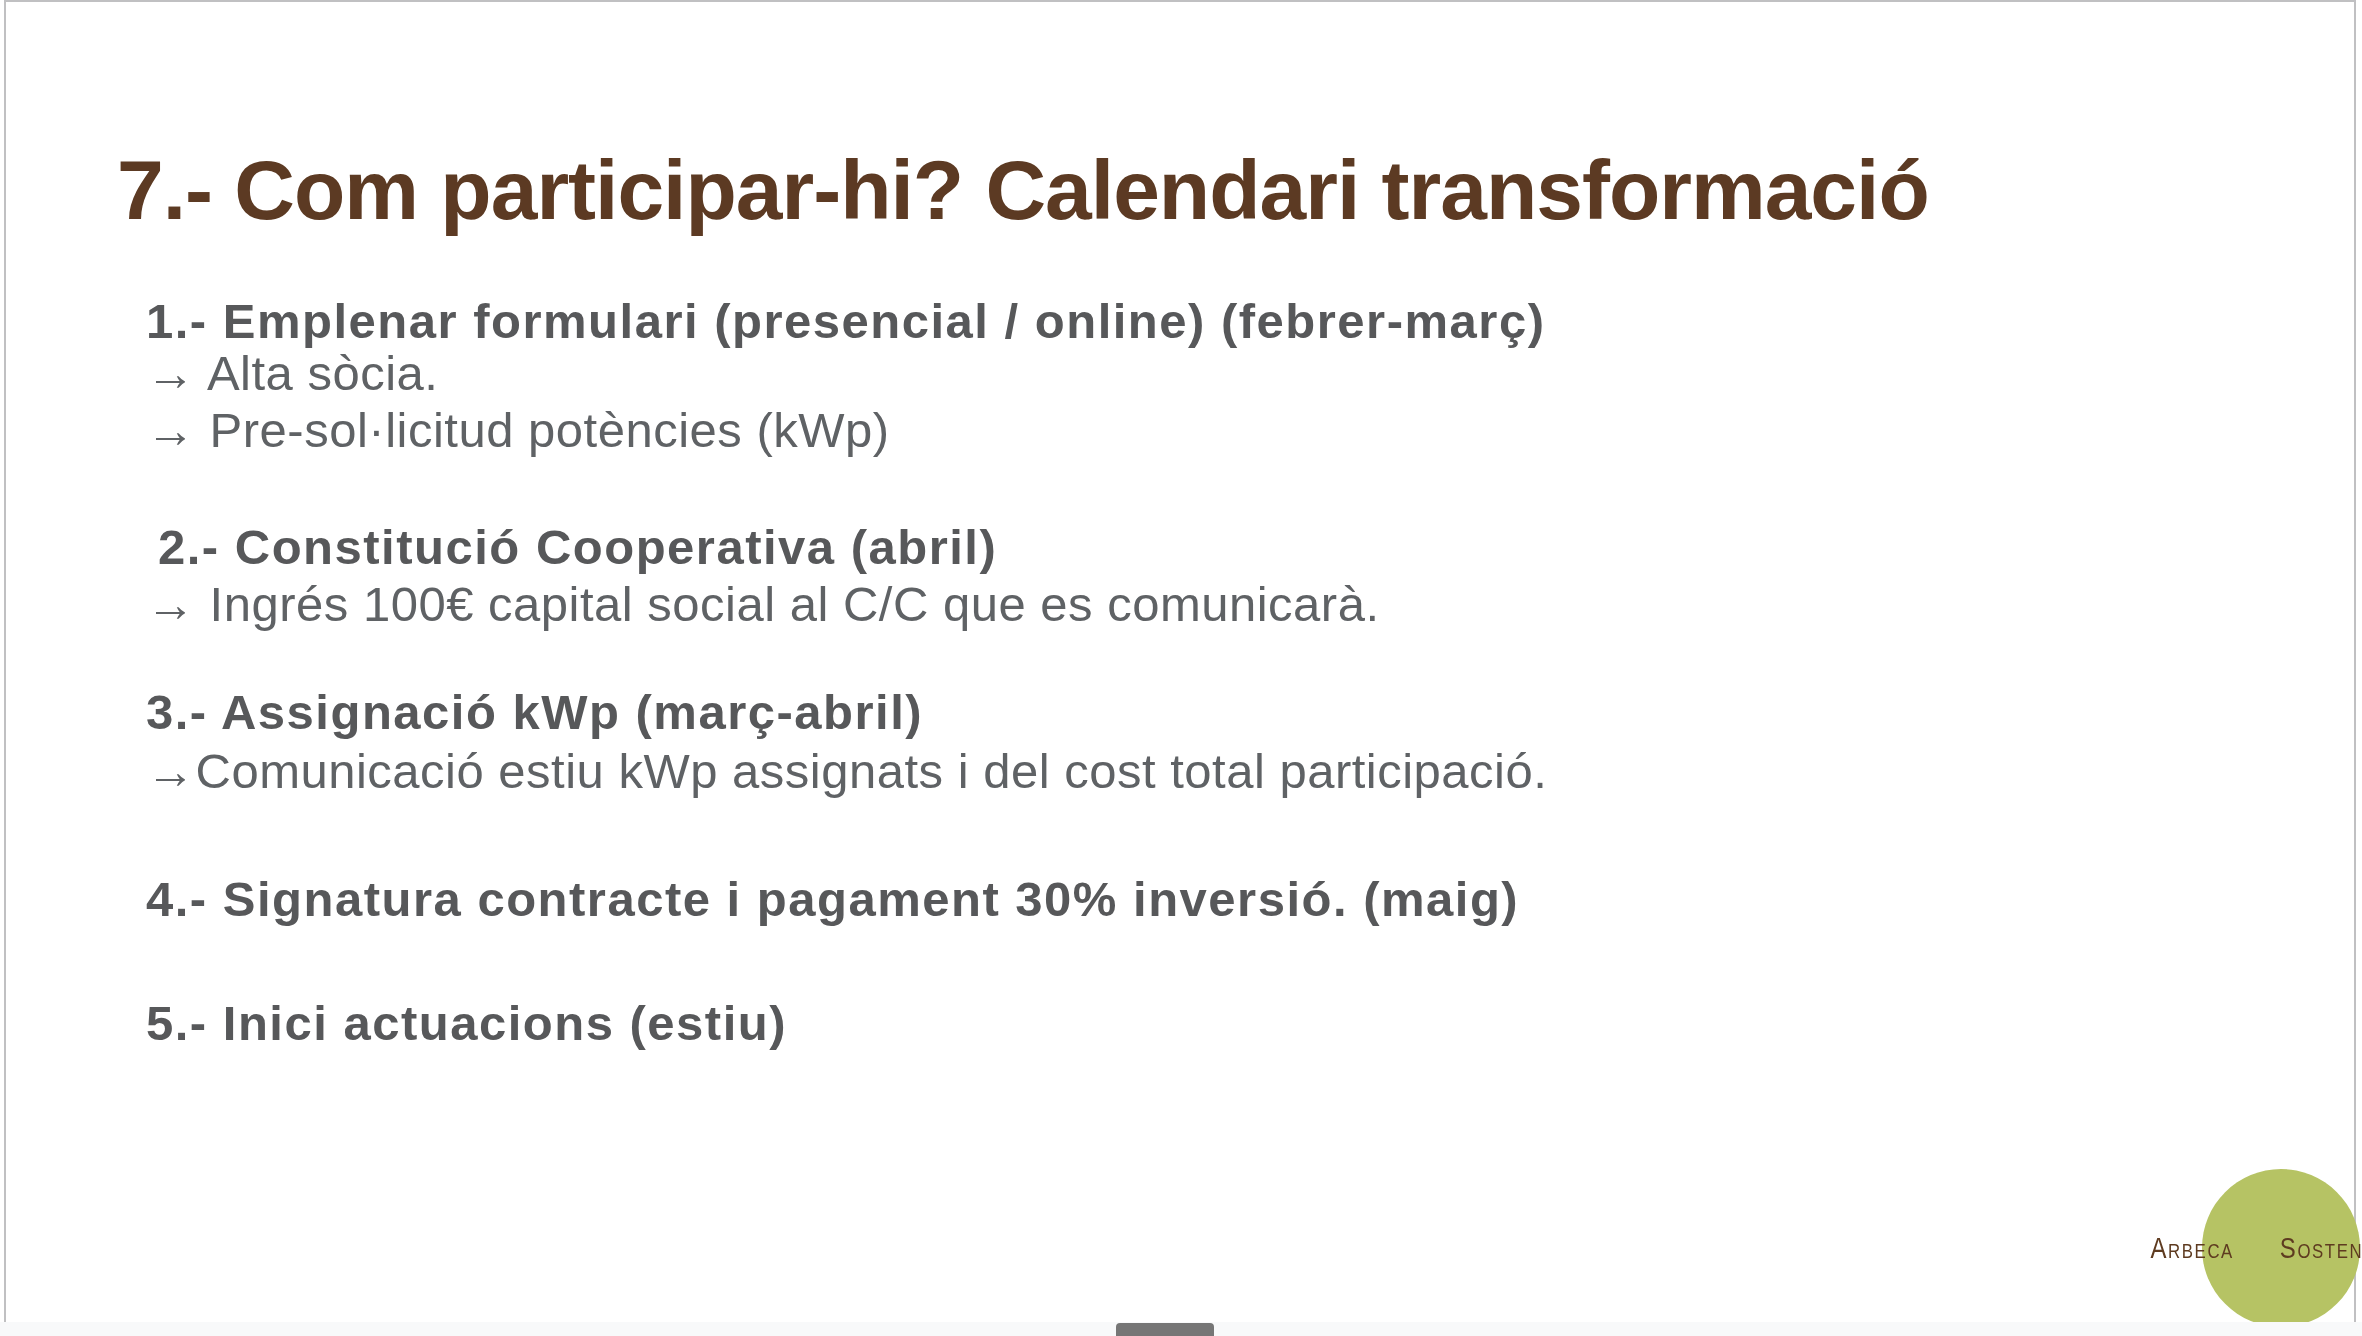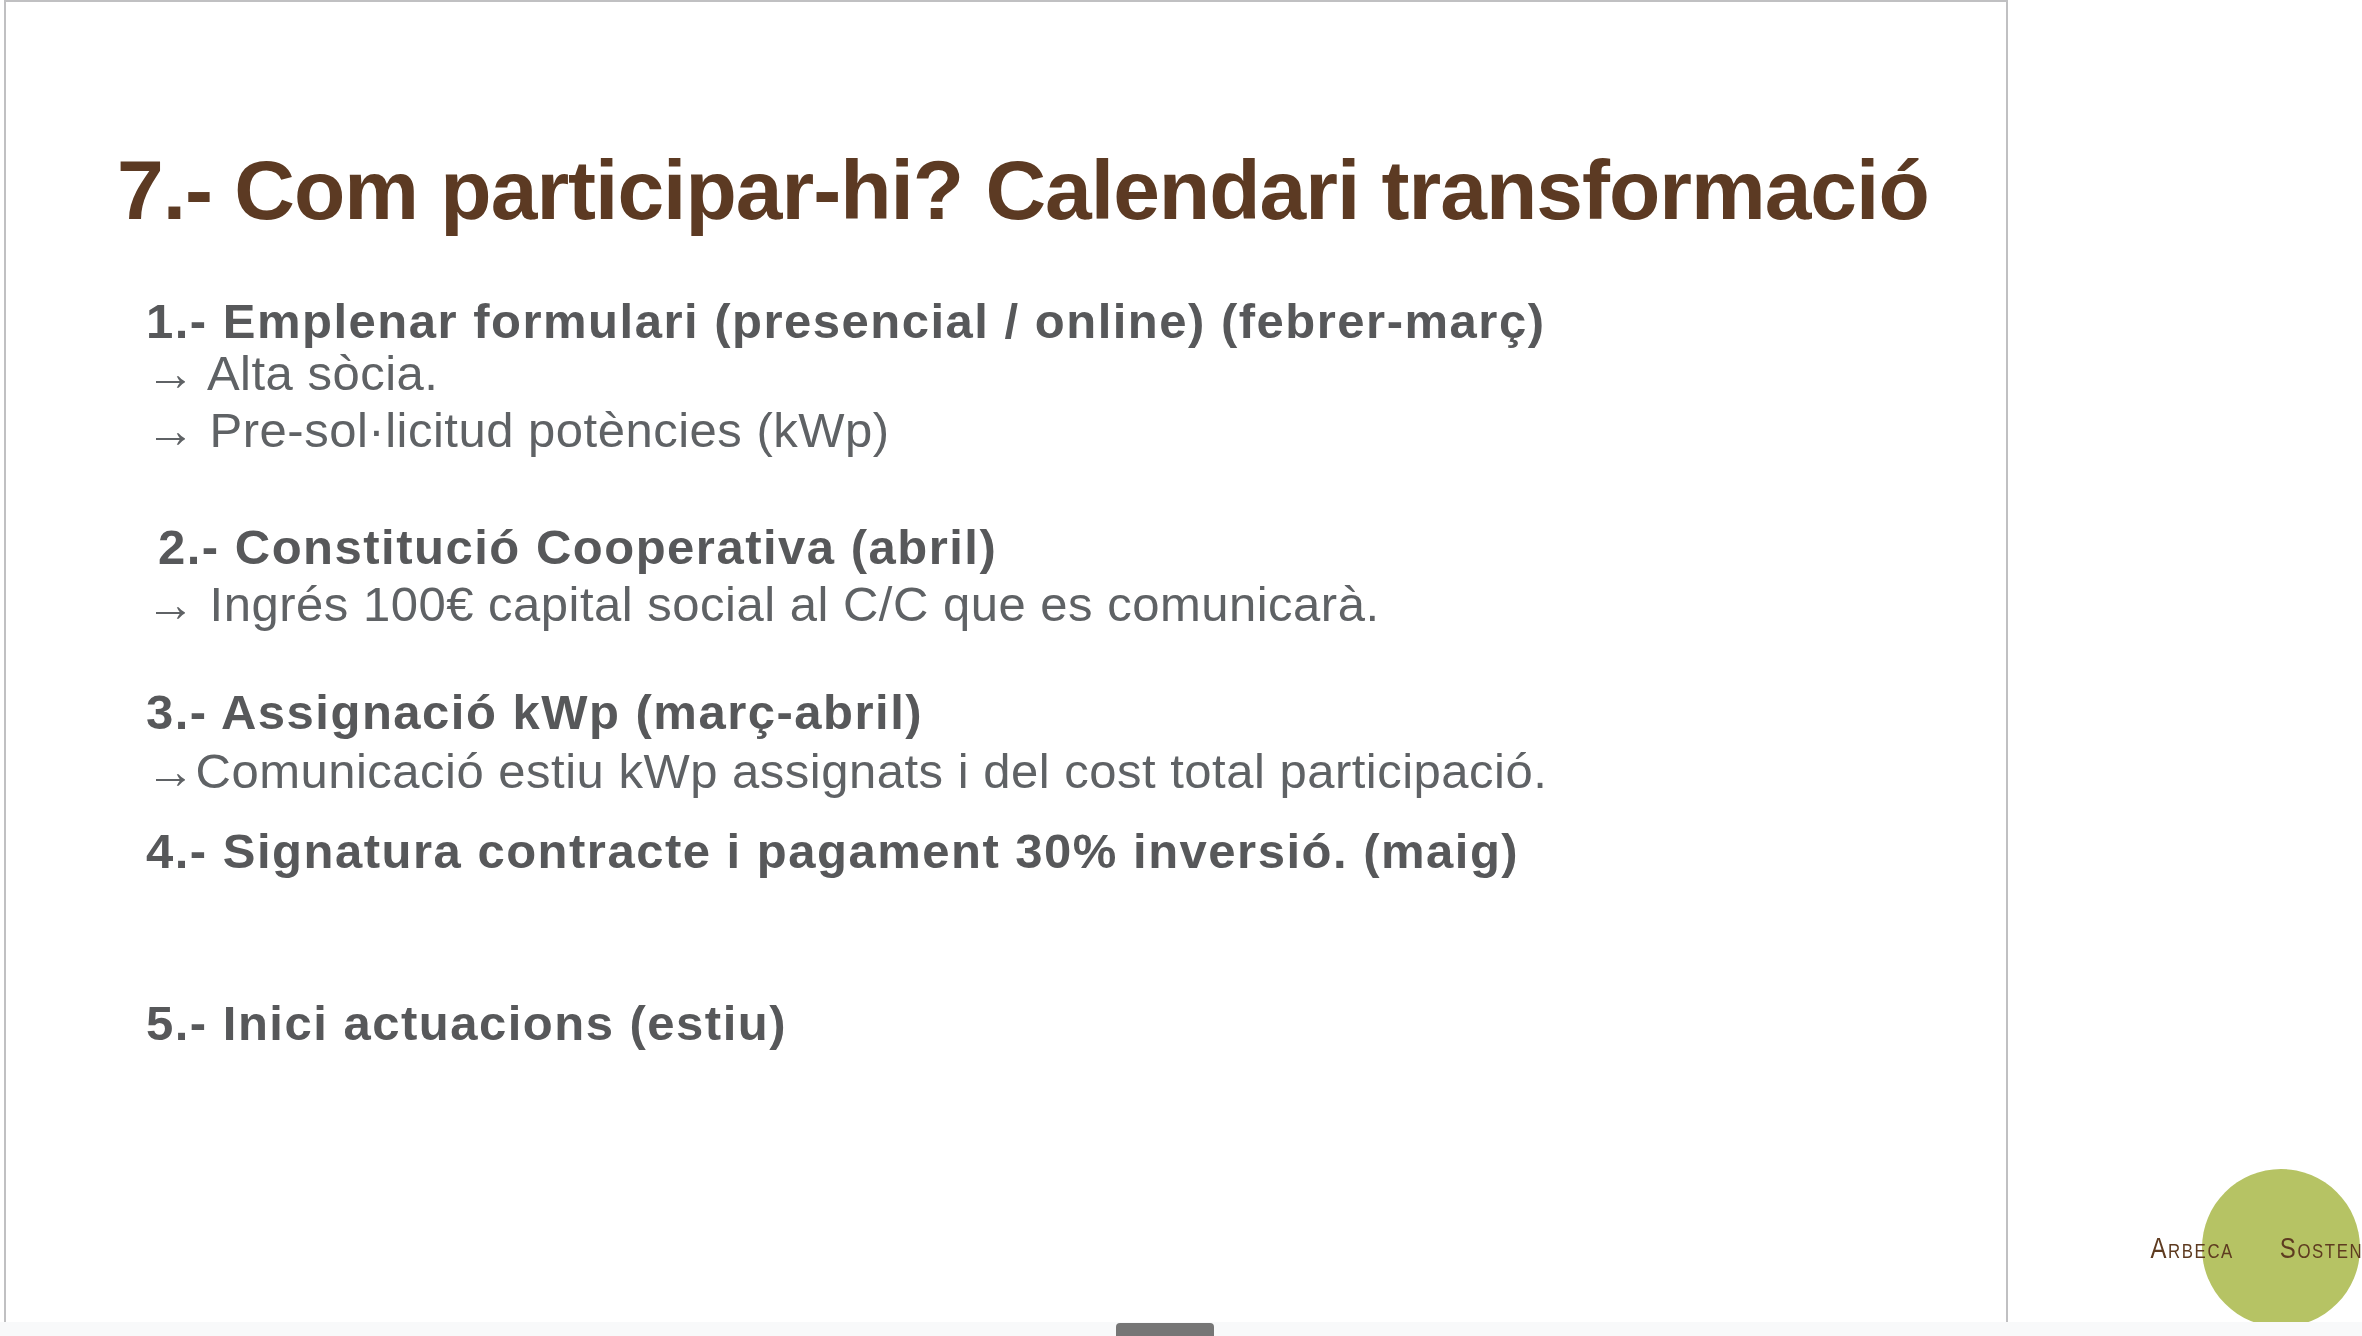--- a/index.html
+++ b/index.html
@@ -6,21 +6,21 @@
   html, body {
     width: 2362px; height: 1336px;
     background: #ffffff;
     overflow: hidden;
     font-family: "Liberation Sans", sans-serif;
   }
   .stage { position: relative; width: 2362px; height: 1336px; background: #ffffff; }
 
   .slide {
     position: absolute; left: 4px; top: 0;
-    width: 2004px; height: 1322px;
+    width: 2352px; height: 1322px;
     background: #ffffff;
     border-top: 2px solid var(--border, #c0c0c2);
     border-left: 2px solid var(--border, #c0c0c2);
     border-right: 2px solid var(--border, #c0c0c2);
   }
 
   .slide-title {
     position: absolute; left: 111px; top: 140px;
     font-size: 84px; font-weight: 700; letter-spacing: -1px;
     line-height: 1.15; white-space: nowrap;
@@ -31,21 +31,21 @@
   .h { font-weight: 700; letter-spacing: 1.5px; color: var(--heading, #57585a); }
   .b { font-weight: 400; letter-spacing: 0.5px; color: var(--body, #5f6265); text-align: center; }
 
   .t-h1  { top: 291px; text-align: right; }
   .t-i1a { top: 343px; }
   .t-i1b { top: 400px; }
   .t-h2  { top: 517px; margin-left: 12px; }
   .t-i2  { top: 574px; }
   .t-h3  { top: 682px; }
   .t-i3  { top: 741px; }
-  .t-h4  { top: 821px; text-align: center; }
+  .t-h4  { top: 869px; text-align: center; }
   .t-h5  { top: 993px; }
 
   .logo {
     position: absolute; left: 2196px; top: 1167px;
     width: 158px; height: 158px; border-radius: 50%;
     background: var(--logo-bg, #b6c364);
     display: flex; flex-direction: row; align-items: center; justify-content: center;
     gap: 20px;
   }
   .logo-line {

